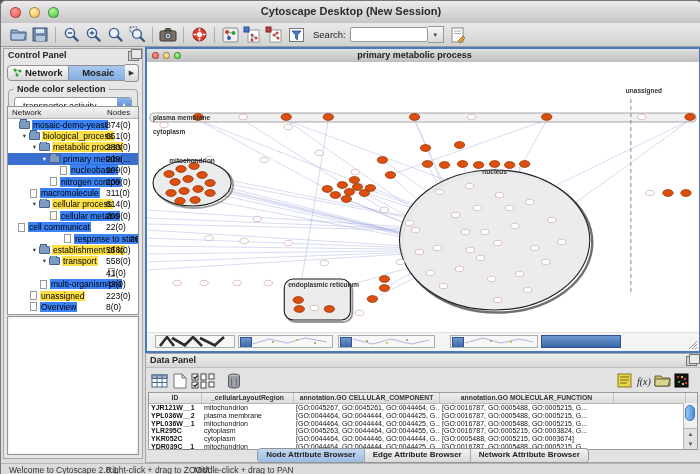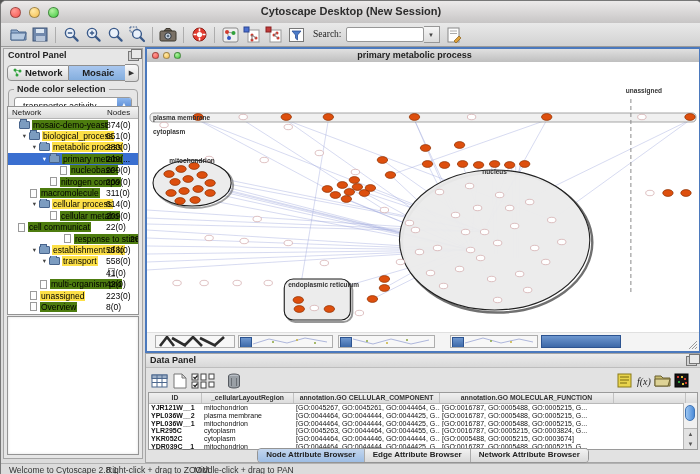--- a/index.html
+++ b/index.html
@@ -14,21 +14,21 @@
   .light{width:11px;height:11px;border-radius:50%;border:1px solid rgba(0,0,0,.35);box-sizing:border-box;}
   .l-red{background:radial-gradient(circle at 35% 30%,#ff9a94,#f6564f);}
   .l-yel{background:radial-gradient(circle at 35% 30%,#ffe9a8,#f5bf4f);}
   .l-grn{background:radial-gradient(circle at 35% 30%,#b4f2a1,#3fc93f);}
   
   .toolbar{position:absolute;left:0;top:22px;width:700px;height:24px;
            background:linear-gradient(#e9e9e9,#d2d2d2);border-bottom:1px solid #9b9b9b;
            display:flex;align-items:center;padding-left:6px;box-sizing:border-box;}
   .tbi{width:20px;height:20px;display:flex;align-items:center;justify-content:center;margin:0 1px;}
   .tbsep{width:1px;height:16px;background:#adadad;margin:0 4px;}
-  .srch-lab{font-size:9.5px;color:#222;margin:0 4px 1px 6px;font-family:Liberation Serif, serif;}
+  .srch-lab{font-size:9.5px;color:#222;margin:0 4px 1px 6px;}
   .srch{width:70px;height:13px;border:1px solid #979797;border-radius:2px;background:#fff;font-size:9px;padding:0 3px;}
   .srch-dd{width:15px;height:15px;border:1px solid #979797;border-left:none;background:linear-gradient(#f6f6f6,#dcdcdc);
            font-size:6px;color:#444;display:flex;align-items:center;justify-content:center;}
   
   #cpanel{position:absolute;left:2px;top:47px;width:140px;height:411px;background:#e6e6e6;
           border:1px solid #a5a5a5;box-sizing:border-box;}
   .cp-head{position:relative;height:13px;font-size:9px;font-weight:bold;color:#222;padding:1px 4px 0;}
   .panehdr-ic{position:absolute;right:3px;top:2px;width:9px;height:8px;border:1px solid #777;background:#d2d2d2;}
   .panehdr-ic:before{content:"";position:absolute;left:2px;top:-3px;width:9px;height:8px;border:1px solid #777;background:#e9e9e9;}
   .cp-tabs{display:flex;align-items:center;height:19px;padding:0 3px;}
@@ -58,21 +58,21 @@
   .tree-head .th2{position:absolute;left:99px;top:1px;}
   .trow{position:relative;height:11.4px;display:flex;align-items:center;white-space:nowrap;overflow:hidden;}
   .trow.sel{background:#3a6fd0;}
   .exp{width:9px;font-size:6.5px;color:#444;text-align:center;flex:none;}
   .trow.sel .exp{color:#fff;}
   .fic{flex:none;width:11px;height:8px;background:#7c9cc0;border:1px solid #48648c;border-radius:1px;
        position:relative;margin-right:2px;box-sizing:border-box;}
   .fic:before{content:"";position:absolute;left:0;top:-3px;width:5px;height:2px;background:#7c9cc0;border:1px solid #48648c;border-bottom:none;}
   .lic{flex:none;width:7px;height:9px;background:#fdfdfd;border:1px solid #9a9a9a;margin:0 3px 0 1px;box-sizing:border-box;}
   .tlab{font-size:8.5px;color:#000;padding:0 1px;flex:none;}
-  .tlab.g{background:#4d7c0f;}
+  .tlab.g{background:#3b82f6;}
   .tlab.r{background:#fde047;}
   .tct{position:absolute;left:98px;font-size:8.5px;color:#000;}
   .trow.sel .tct{color:#000;}
   
   .birdseye{position:absolute;left:3px;right:3px;top:267px;bottom:3px;background:#fff;
             border:1px solid #949494;box-shadow:inset 0 0 3px rgba(0,0,0,.12);}
   
   #desktop{position:absolute;left:144px;top:46px;width:556px;height:306px;background:#bfbfbf;}
   #netframe{position:absolute;inset:0;border:2px solid #4b79bd;background:#fff;box-sizing:border-box;}
   .ftitle{position:relative;height:13px;background:linear-gradient(#e0e0e0,#bfbfbf);border-bottom:1px solid #979797;}

